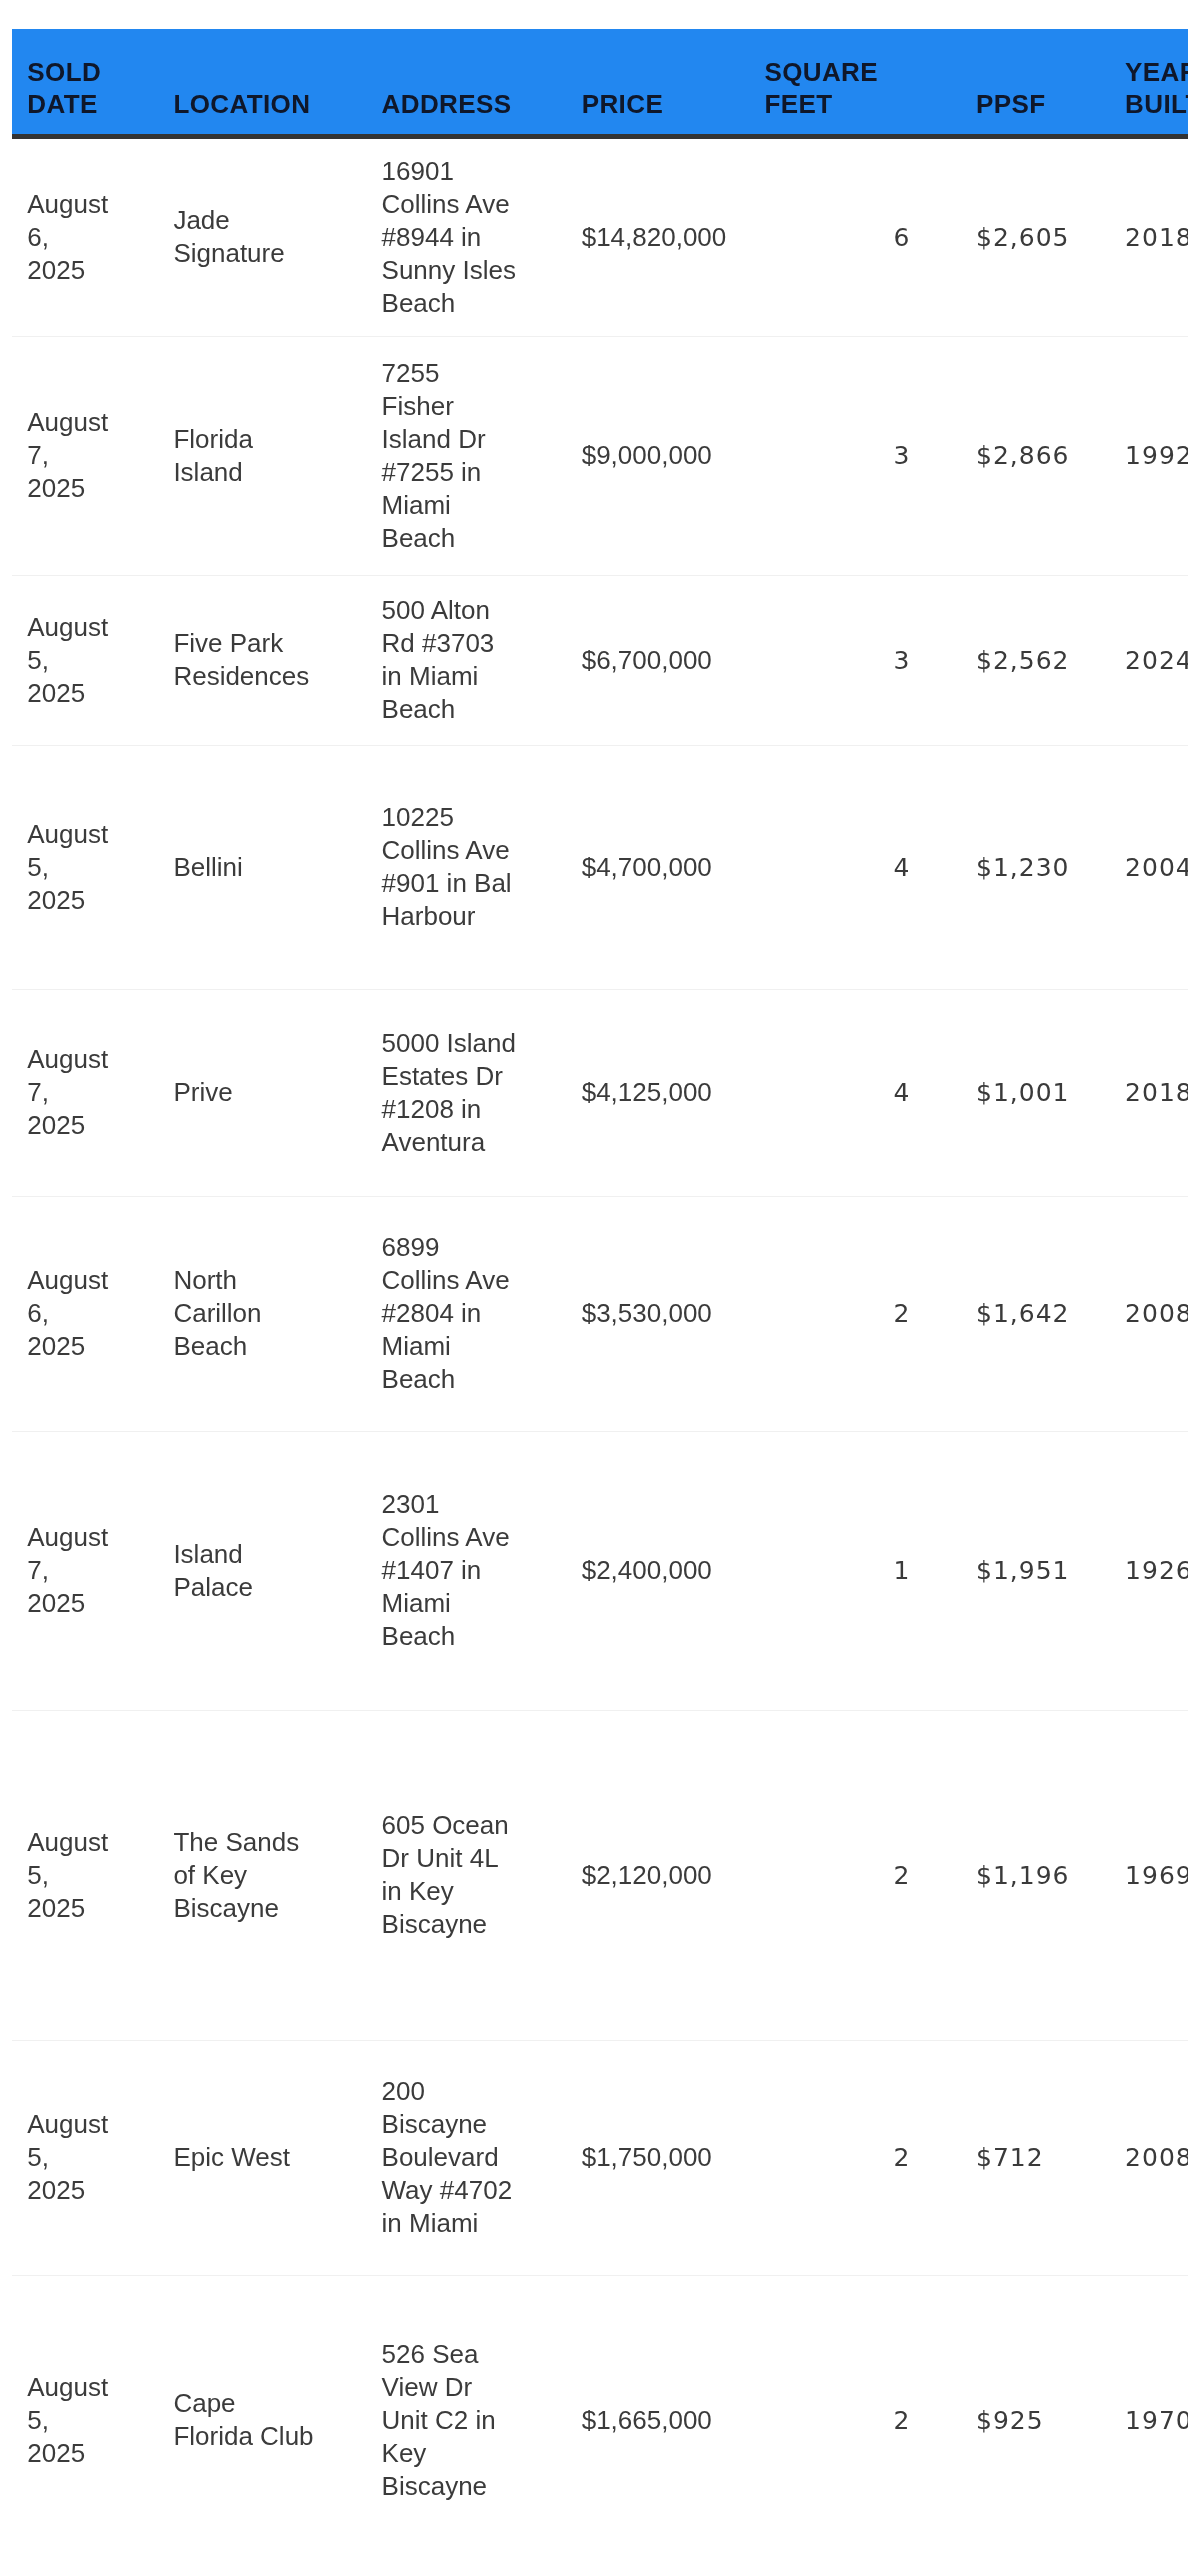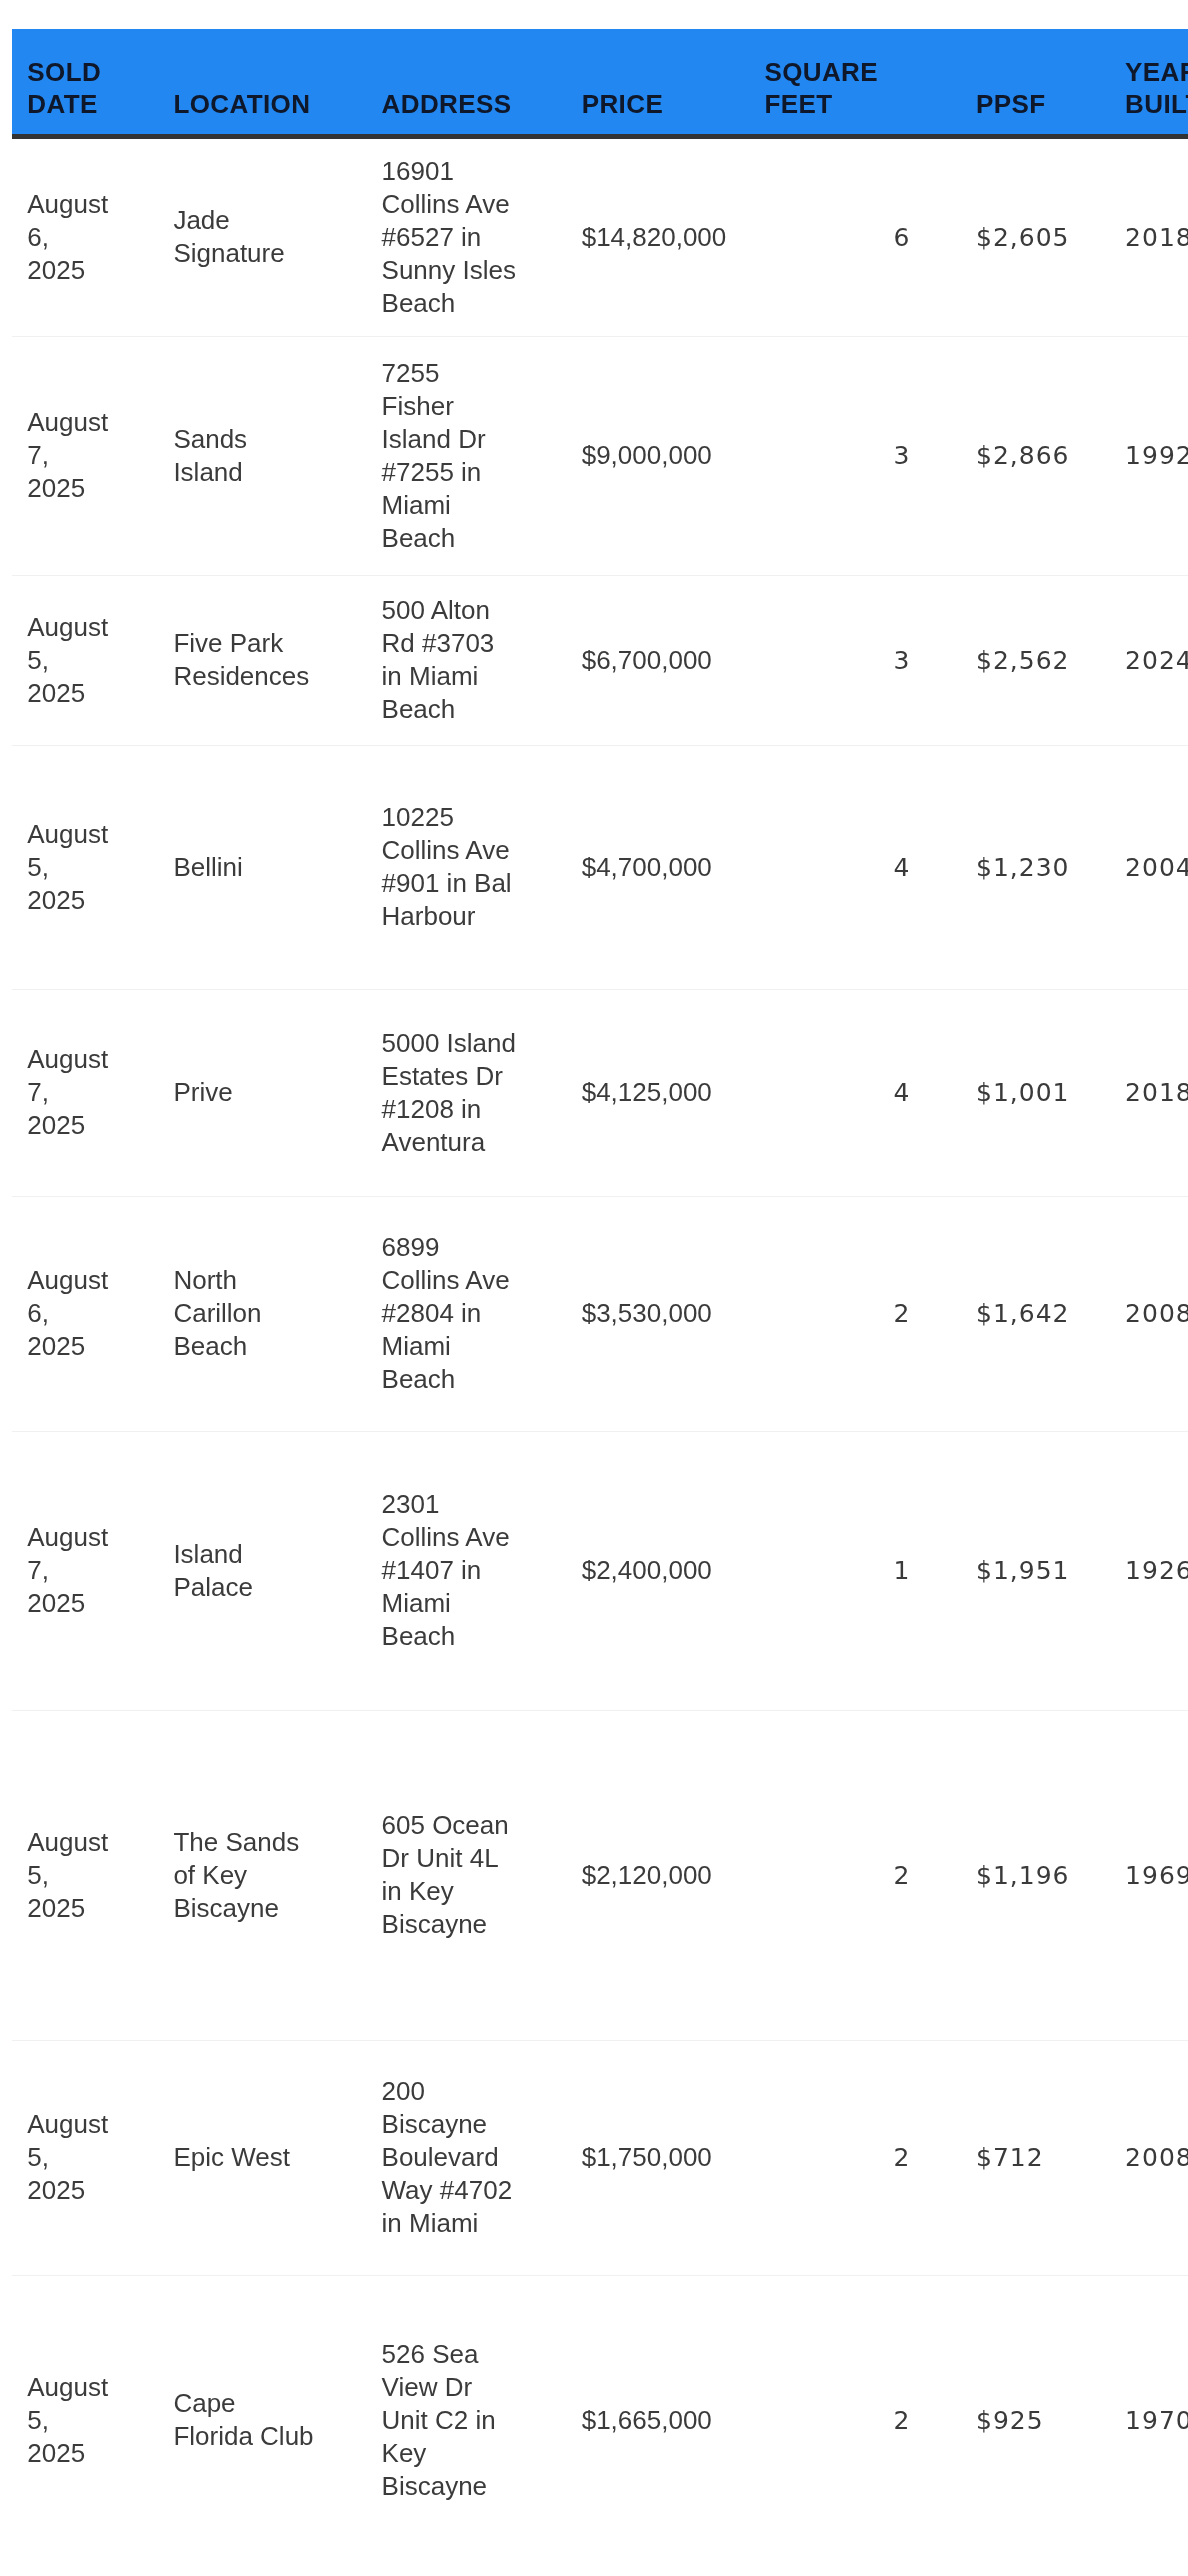--- a/index.html
+++ b/index.html
@@ -95,33 +95,33 @@
     </thead>
     <tbody id="tbody">
         <tr>
     <td class="c-date">
             <div class="date-inner">August 6, 2025</div>
           </td>
     <td class="c-loc">
             <div class="loc-inner">Jade Signature</div>
           </td>
     <td class="c-addr">
-            <div class="addr-inner">16901 Collins Ave #6527 in Sunny Isles Beach</div>
+            <div class="addr-inner">16901 Collins Ave #8944 in Sunny Isles Beach</div>
           </td>
     <td class="c-price"><span>$14,820,000</span></td>
     <td class="c-sqft num"><span>6</span></td>
     <td class="c-ppsf num"><span>$2,605</span></td>
     <td class="c-year num"><span>2018</span></td>
   </tr>
         <tr>
     <td class="c-date">
             <div class="date-inner">August 7, 2025</div>
           </td>
     <td class="c-loc">
-            <div class="loc-inner">Sands Island</div>
+            <div class="loc-inner">Florida Island</div>
           </td>
     <td class="c-addr">
             <div class="addr-inner">7255 Fisher Island Dr #7255 in Miami Beach</div>
           </td>
     <td class="c-price"><span>$9,000,000</span></td>
     <td class="c-sqft num"><span>3</span></td>
     <td class="c-ppsf num"><span>$2,866</span></td>
     <td class="c-year num"><span>1992</span></td>
   </tr>
         <tr>

